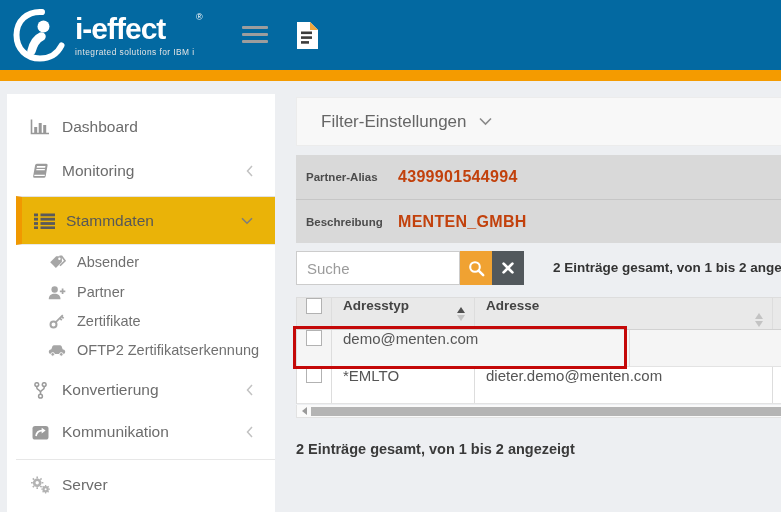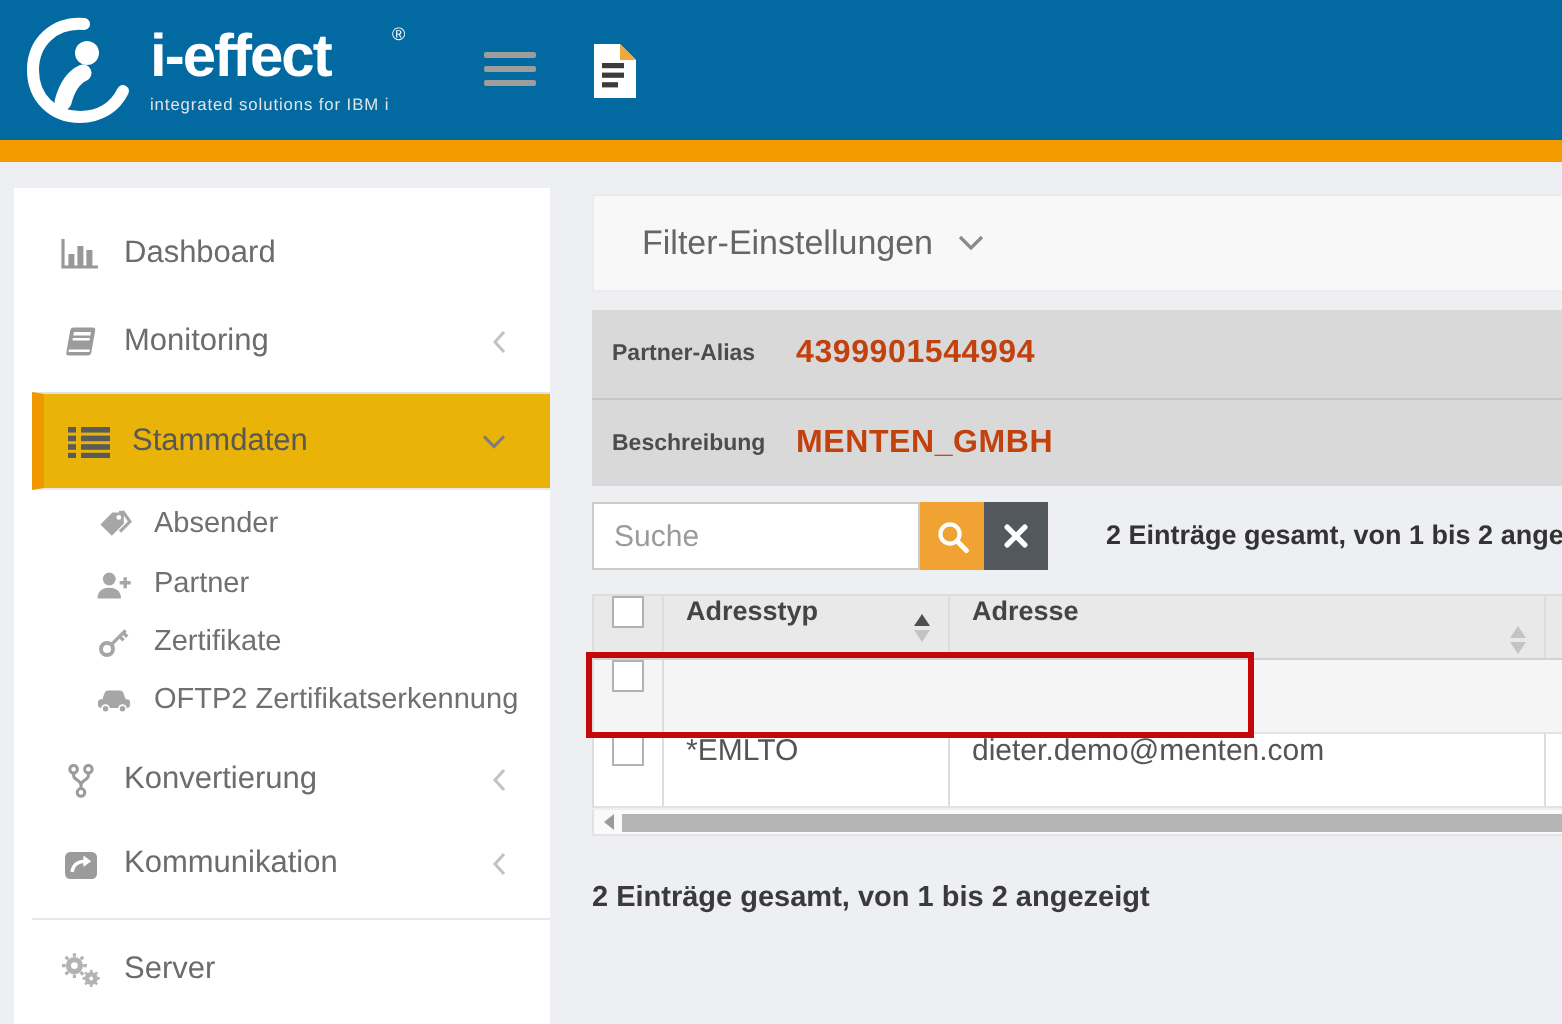--- a/index.html
+++ b/index.html
@@ -331,20 +331,21 @@
             <i class="tri-down"></i>
           </span>
       </div>
       <div class="cell c-rest"></div>
     </div>
 
     <div class="t-row striped">
       <div class="cell c-check">
         <div class="checkbox"></div>
       </div>
+      <div class="cell c-addr">demo@menten.com</div>
       <div class="cell c-rest"></div>
     </div>
 
     <div class="t-row">
       <div class="cell c-check">
         <div class="checkbox"></div>
       </div>
       <div class="cell c-type">*EMLTO</div>
       <div class="cell c-addr">dieter.demo@menten.com</div>
       <div class="cell c-rest"></div>

